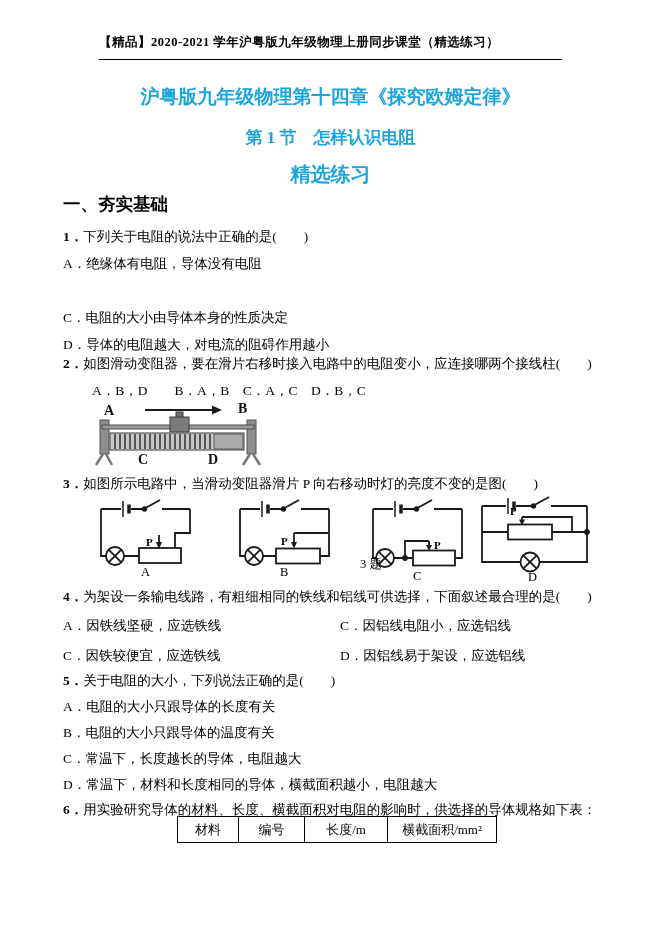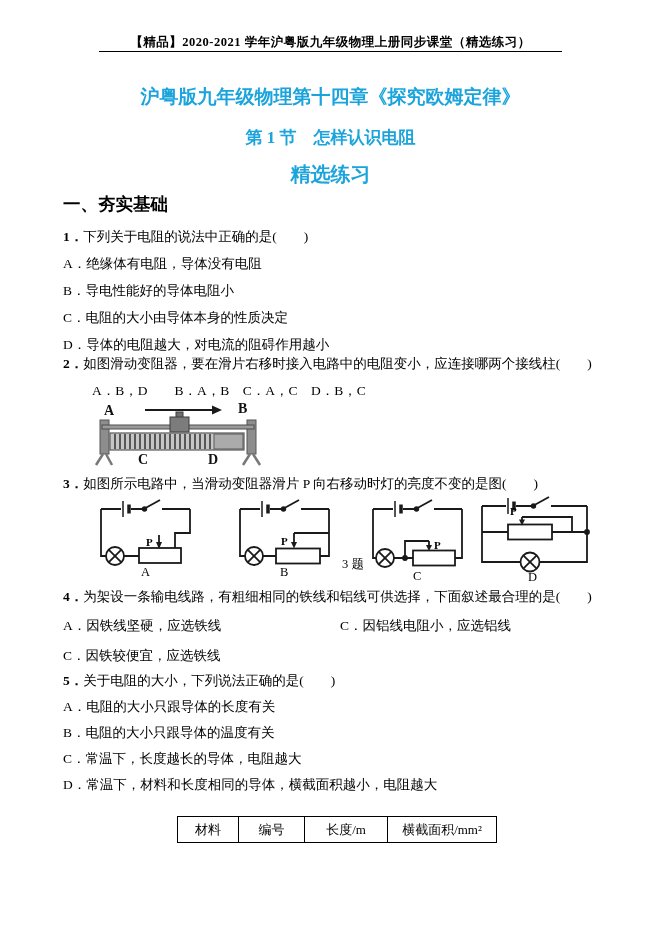--- a/index.html
+++ b/index.html
@@ -2,23 +2,23 @@
 <html><head>
 <meta charset="utf-8">
 <style>
   html,body{margin:0;padding:0;}
   body{
     width:661px;height:935px;background:#ffffff;overflow:hidden;
     font-family:"Liberation Serif","DejaVu Serif",serif;color:#000;
   }
   .page{position:relative;width:661px;height:935px;background:#fff;}
   .doc-header{
-    position:absolute;top:34px;left:99px;width:463px;text-align:center;
+    position:absolute;top:34px;left:99px;width:463px;
     font-size:12.5px;font-weight:bold;letter-spacing:.5px;
-    padding-bottom:0;border-bottom:1.5px solid #000;
+    padding-bottom:8px;border-bottom:1.5px solid #000;
   }
   .title-chapter{position:absolute;top:84px;left:0;width:661px;text-align:center;
     font-weight:bold;font-size:19px;}
   .title-section{position:absolute;top:126px;left:0;width:661px;text-align:center;
     font-weight:bold;font-size:17px;}
   .title-sub{position:absolute;top:161px;left:0;width:661px;text-align:center;
     font-weight:bold;font-size:20px;}
   .section-heading{position:absolute;left:63px;top:192px;font-size:17.5px;font-weight:bold;}
   .line{position:absolute;font-size:13.5px;white-space:nowrap;}
   .qnum{font-weight:bold;}
@@ -46,21 +46,20 @@
   <div class="title-chapter accent" style="color: rgb(27, 164, 220);">沪粤版九年级物理第十四章《探究欧姆定律》</div>
   <div class="title-section accent" style="color: rgb(27, 164, 220);">第 1 节　怎样认识电阻</div>
   <div class="title-sub accent" style="color: rgb(27, 164, 220);">精选练习</div>
 
   <div class="section-heading">一、夯实基础</div>
 
   <div class="line" style="left:63px;top:228px;">
     <b class="qnum">1．</b><span>下列关于电阻的说法中正确的是(　　)</span>
   </div>
   <div class="line" style="left:63px;top:255px;">A．绝缘体有电阻，导体没有电阻</div>
-  <div class="line" style="left:63px;top:282px;">B．导电性能好的导体电阻小</div>
   <div class="line" style="left:63px;top:309px;">C．电阻的大小由导体本身的性质决定</div>
   <div class="line" style="left:63px;top:336px;">D．导体的电阻越大，对电流的阻碍作用越小</div>
 
   <div class="line" style="left:63px;top:355px;">
     <b class="qnum">2．</b><span>如图滑动变阻器，要在滑片右移时接入电路中的电阻变小，应连接哪两个接线柱(　　)</span>
   </div>
   <div class="line" style="left:63px;top:382px;margin-left:29px;">A．B，D　　B．A，B　C．A，C　D．B，C</div>
 
   <div class="fig" style="left:92px;top:398px;">
     <svg width="180" height="72" viewBox="0 0 180 72">
@@ -199,37 +198,41 @@
         <circle cx="58" cy="70" r="9.5"></circle>
         <line x1="51.3" y1="63.3" x2="64.7" y2="76.7"></line>
         <line x1="64.7" y1="63.3" x2="51.3" y2="76.7"></line>
       </g>
       <polygon points="47,27.5 53,27.5 50,33.5" fill="#1a1a1a"></polygon>
       <text x="38" y="23" font-size="11" font-weight="bold">P</text>
       <text x="56" y="89" font-size="12.5">D</text>
     </svg>
   </div>
 
-  <div class="caption" style="left:342px;top:556px;">3 题</div>
+  <div class="caption" style="left:360px;top:556px;">3 题</div>
 
   <div class="line" style="left:63px;top:588px;">
     <b class="qnum">4．</b><span>为架设一条输电线路，有粗细相同的铁线和铝线可供选择，下面叙述最合理的是(　　)</span>
   </div>
   <div class="line" style="left:63px;top:617px;">A．因铁线坚硬，应选铁线</div>
   <div class="line" style="left:340px;top:617px;">C．因铝线电阻小，应选铝线</div>
   <div class="line" style="left:63px;top:647px;">C．因铁较便宜，应选铁线</div>
+  <div class="line" style="left:340px;top:647px;">D．因铝线易于架设，应选铝线</div>
 
   <div class="line" style="left:63px;top:672px;">
     <b class="qnum">5．</b><span>关于电阻的大小，下列说法正确的是(　　)</span>
   </div>
   <div class="line" style="left:63px;top:698px;">A．电阻的大小只跟导体的长度有关</div>
   <div class="line" style="left:63px;top:724px;">B．电阻的大小只跟导体的温度有关</div>
   <div class="line" style="left:63px;top:750px;">C．常温下，长度越长的导体，电阻越大</div>
   <div class="line" style="left:63px;top:776px;">D．常温下，材料和长度相同的导体，横截面积越小，电阻越大</div>
 
+  <div class="line" style="left:63px;top:801px;">
+    <b class="qnum">6．</b><span>用实验研究导体的材料、长度、横截面积对电阻的影响时，供选择的导体规格如下表：</span>
+  </div>
 
   <table class="spec">
     <tbody>
         <tr>
       <td class="c1">材料</td>
       <td class="c2">编号</td>
       <td class="c3">长度/m</td>
       <td class="c4">横截面积/mm²</td>
     </tr>
   </tbody>

